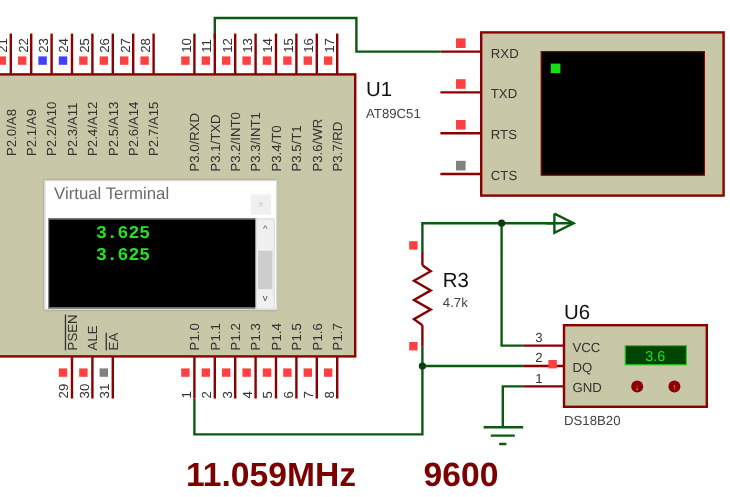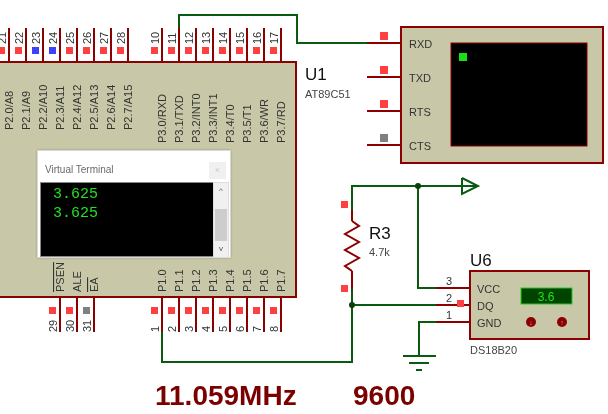--- a/index.html
+++ b/index.html
@@ -5,24 +5,24 @@
   html, body { margin:0; padding:0; background:#ffffff; }
   body { width:608px; height:414px; position:relative; overflow:hidden; font-family:"Liberation Sans", sans-serif; }
   #schem { position:absolute; left:0; top:0; }
   .pinlbl { font-family:"Liberation Sans", sans-serif; font-size:11px; fill:#333; }
   .pnum { font-family:"Liberation Sans", sans-serif; font-size:11px; fill:#333; }
   .ref { font-family:"Liberation Sans", sans-serif; font-size:17px; fill:#111; }
   .val { font-family:"Liberation Sans", sans-serif; font-size:11px; fill:#444; }
   .big { font-family:"Liberation Sans", sans-serif; font-size:28px; font-weight:bold; fill:#7b0000; }
 
   .vt { position:absolute; left:37px; top:150px; width:192px; height:106px; background:#fff; border:1px solid #d8d8d8; box-shadow:0 0 2px rgba(0,0,0,0.25); }
-  .vt-title { position:absolute; left:7px; top:13px; font-size:10px; color:#6b6b6b; }
+  .vt-title { position:absolute; left:7px; top:2px; font-size:14px; color:#6b6b6b; }
   .vt-close { position:absolute; right:4px; top:11px; width:17px; height:17px; background:#f0f0f0; color:#ccc; font-size:9px; text-align:center; line-height:17px; cursor:pointer; }
   .vt-body { position:absolute; left:2px; top:31px; width:173px; height:73px; background:#000; border:1px solid #888; }
-  .vt-line { font-family:"Liberation Mono", monospace; font-size:15px; font-weight:normal; color:#22e222; padding-left:12px; line-height:19px; }
+  .vt-line { font-family:"Liberation Mono", monospace; font-size:15px; font-weight:bold; color:#22e222; padding-left:22px; line-height:19px;margin-left:17px; }
   .vt-lines { padding-top:2px; }
   .vt-scroll { position:absolute; left:175px; top:31px; width:14px; height:74px; background:#f0f0f0; border:1px solid #ddd; }
   .vt-up, .vt-down { position:absolute; left:0; width:14px; height:14px; font-size:8px; color:#555; text-align:center; line-height:14px; cursor:pointer; }
   .vt-up { top:1px; }
   .vt-down { bottom:1px; }
   .vt-thumb { position:absolute; left:1px; top:26px; width:12px; height:32px; background:#cdcdcd; cursor:pointer; }
 </style>
 </head>
 <body>
 

